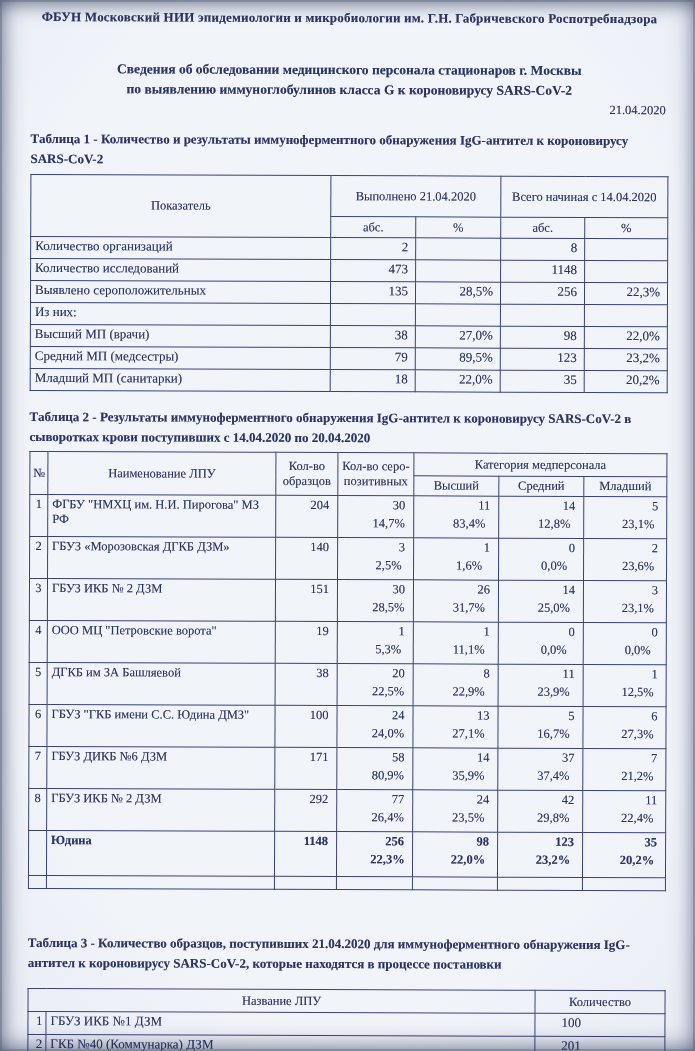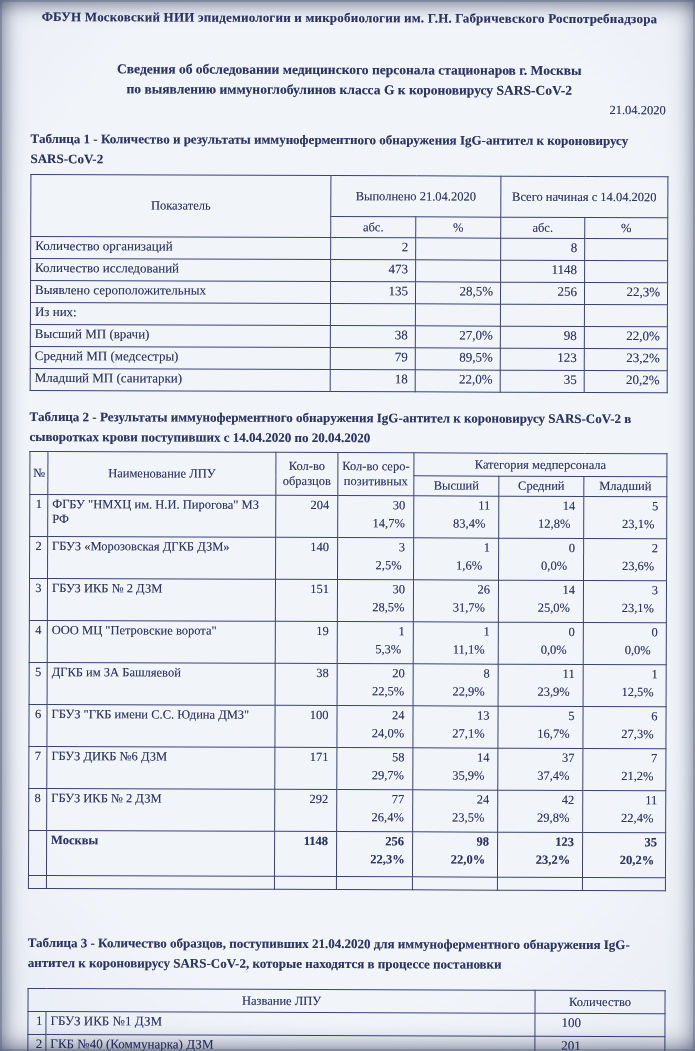--- a/index.html
+++ b/index.html
@@ -332,21 +332,21 @@
           </tr>
 
           <tr>
             <td class="numc">7</td>
             <td class="name">ГБУЗ ДИКБ №6 ДЗМ</td>
             <td>
               <div class="abs">171</div>
             </td>
             <td>
               <div class="abs">58</div>
-              <div class="pct">29,7%</div>
+              <div class="pct">80,9%</div>
             </td>
             <td>
               <div class="abs">14</div>
               <div class="pct">35,9%</div>
             </td>
             <td>
               <div class="abs">37</div>
               <div class="pct">37,4%</div>
             </td>
             <td>
@@ -375,21 +375,21 @@
             </td>
             <td>
               <div class="abs">11</div>
               <div class="pct">22,4%</div>
             </td>
           </tr>
         </tbody>
       <tbody>
         <tr class="total">
           <td class="numc"></td>
-          <td class="name">Москвы</td>
+          <td class="name">Юдина</td>
           <td>
             <div class="abs">1148</div>
           </td>
           <td>
             <div class="abs">256</div>
             <div class="pct">22,3%</div>
           </td>
           <td>
             <div class="abs">98</div>
             <div class="pct">22,0%</div>

